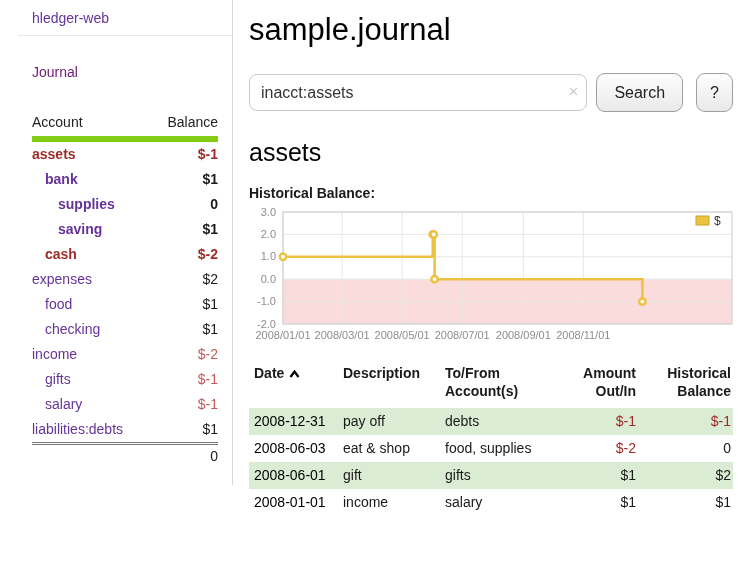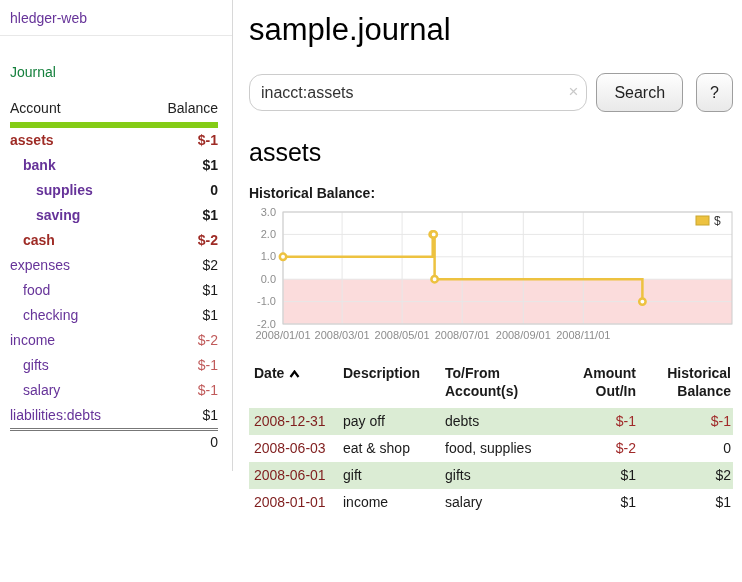--- a/index.html
+++ b/index.html
@@ -2,58 +2,58 @@
 <html><head>
 <meta charset="utf-8">
 <style>
   *{margin:0;padding:0;box-sizing:border-box}
   html,body{width:742px;height:582px;overflow:hidden}
   body{font-family:"Liberation Sans","DejaVu Sans",sans-serif;font-size:14px;color:#1a1a1a;background:#fff}
   a{text-decoration:none;cursor:pointer}
   .layout{display:flex;align-items:flex-start}
 
   
-  .sidebar{flex:0 0 233px;border-right:1px solid #d8d8d8;padding:0 14px 16px 10px}
+  .sidebar{flex:0 0 233px;border-right:1px solid #d8d8d8;padding:0 14px 16px 32px}
   .brand{padding:10px 14px 9px;border-bottom:1px solid #e8e8e8;margin:0 -14px}
   .brand a{color:#663399}
-  .journal-link{display:inline-block;color:#15803d;margin:28px 0 14px}
+  .journal-link{display:inline-block;color:#701a75;margin:28px 0 28px}
   .accounts{width:100%;border-collapse:collapse}
   .accounts th{font-weight:400;text-align:left;padding:6px 0;border-bottom:6px solid #84cc16;color:#222}
   .accounts th.bal{text-align:right}
   .accounts td{padding:4px 0;line-height:17px}
   .accounts td.bal{text-align:right}
   .abold{font-weight:700}
   .apurple{color:#663399}
   .aneg{color:#9e2b25}
   .bneg{color:#9e2b25}
   .bneg-light{color:#c05a5a}
   .accounts tfoot td{border-top:3px double #777;padding-top:3px}
 
   
   .main{flex:1;padding:10px 9px 16px 16px}
   h1{font-size:31px;font-weight:400;margin:2px 0 25px;color:#000}
   .search-row{display:flex;align-items:center;margin-bottom:26px}
   .search-box{position:relative;flex:1}
-  .search-box input{width:100%;height:37px;border:1px solid #ccc;border-radius:13px;font-family:"Liberation Sans",sans-serif;font-size:16px;padding:0 30px 0 11px;color:#333;outline:none}
+  .search-box input{width:100%;height:37px;border:1px solid #ccc;border-radius:8px;font-family:"Liberation Sans",sans-serif;font-size:16px;padding:0 30px 0 11px;color:#333;outline:none}
   .clear-x{position:absolute;right:9px;top:8px;color:#c9c9c9;font-size:17px;line-height:20px;cursor:pointer}
   .btn{height:39px;border:1px solid #9e9e9e;border-radius:9px;background:linear-gradient(#fefefe,#e9e9e9);font-family:"Liberation Sans",sans-serif;font-size:16px;color:#222;padding:0 17px;margin-left:9px;cursor:pointer}
   .help-btn{margin-left:13px;padding:0 13px}
   h2{font-size:25px;font-weight:400;margin:0 0 18px;color:#000}
   .chart-title{font-weight:700;font-size:14px;margin-bottom:5px}
   .chart{display:block}
   .chart text{font-family:"Liberation Sans",sans-serif}
 
   
   .register{width:100%;border-collapse:collapse;table-layout:fixed;margin-top:14px}
   .register th{font-weight:700;text-align:left;vertical-align:top;padding:0 4px 8px 0;line-height:18px}
   .register th.r,.register td.r{text-align:right;padding-right:2px}
   .register th:first-child,.register td:first-child{padding-left:5px}
   .register td{padding:5px 4px 5px 0;vertical-align:top;line-height:17px}
   .register tbody tr:nth-child(odd){background:#dbecd4}
-  .register td a{color:#7f1d1d}
+  .register td a{color:#000000}
   .register .neg{color:#a02a2a}
   .chev{margin-left:5px}
 </style>
 </head>
 <body>
 
 <div class="layout">
 
   <aside class="sidebar">
     <div class="brand">

